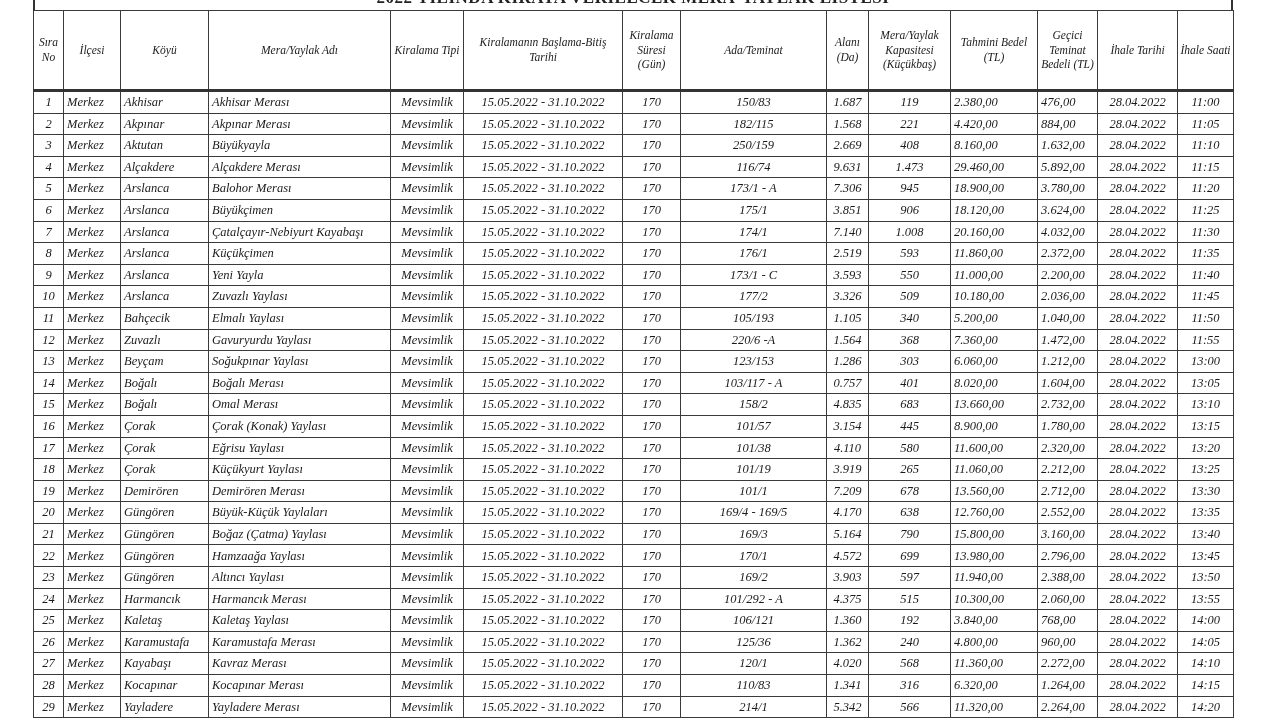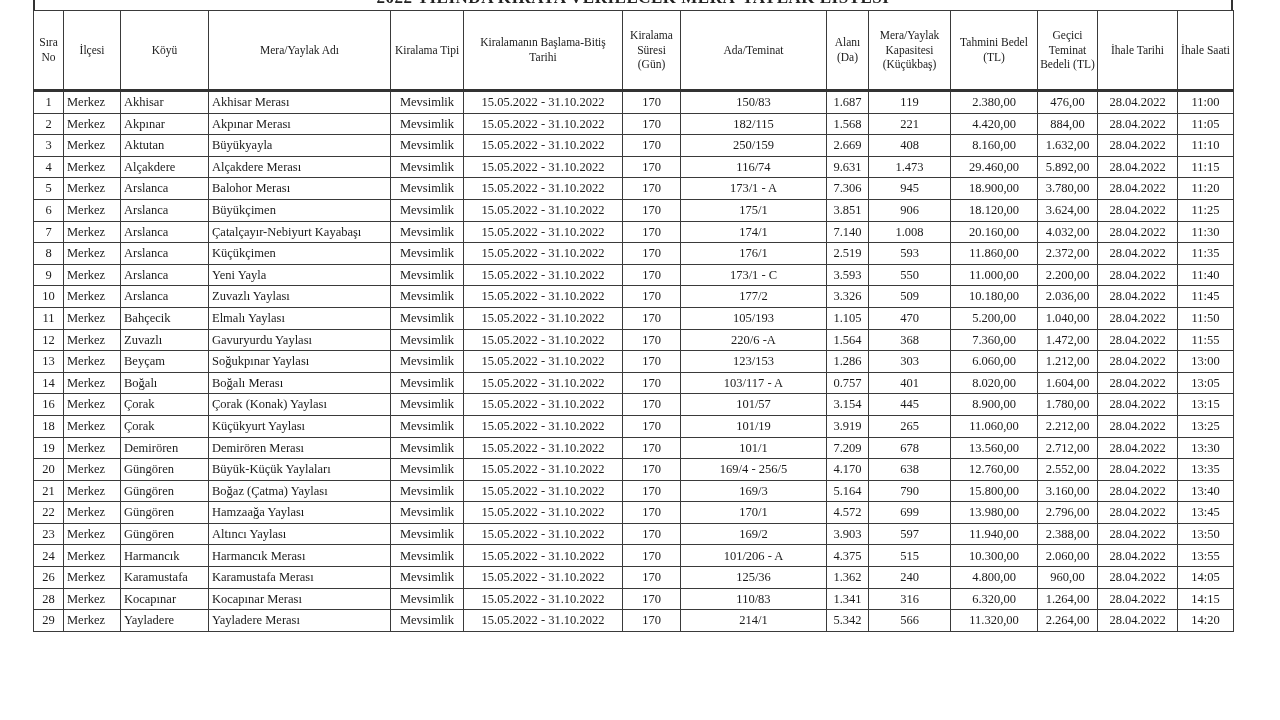--- a/index.html
+++ b/index.html
@@ -1,26 +1,26 @@
 <!DOCTYPE html>
 <html><head>
 <meta charset="utf-8">
 <style>
   html, body { margin:0; padding:0; background:#ffffff; }
   body { width:1280px; height:720px; overflow:hidden; position:relative; font-family:"Liberation Serif", serif; color:#1a1a1a; }
   .page { position:absolute; left:33px; top:-10px; width:1200px; }
   .title-row { height:18px; border:2px solid #333; border-bottom:none; position:relative; overflow:hidden; }
   .title { position:absolute; left:0; right:0; top:-4px; text-align:center; font-weight:bold; font-size:17px; letter-spacing:0.5px; color:#222; }
-  table { border-collapse:collapse; table-layout:fixed; width:1200px; }
+  table { border-collapse:collapse; table-layout:fixed; width:1200px;font-style:italic; }
   th, td { border:1.5px solid #3a3a3a; font-size:12.5px; line-height:1; padding:0 3px; white-space:nowrap; overflow:hidden; }
   th { font-weight:normal; font-size:11.5px; line-height:1.3; text-align:center; vertical-align:middle; height:78px; padding:0 2px; white-space:normal; }
   thead tr { border-bottom:3px solid #333; }
   td { height:20.6px; }
   td.c { text-align:center; }
-  td.r { text-align:center; }
+  td.r { text-align:left; }
   td.l { text-align:left; }
 </style>
 </head>
 <body>
 
 <div class="page">
   <div class="title-row">
     <div class="title">2022 YILINDA KİRAYA VERİLECEK MERA-YAYLAK LİSTESİ</div>
   </div>
   <table>
@@ -222,21 +222,21 @@
         <tr>
           <td class="c">11</td>
           <td class="l">Merkez</td>
           <td class="l">Bahçecik</td>
           <td class="l">Elmalı Yaylası</td>
           <td class="c">Mevsimlik</td>
           <td class="c">15.05.2022 - 31.10.2022</td>
           <td class="c">170</td>
           <td class="c">105/193</td>
           <td class="c">1.105</td>
-          <td class="c">470</td>
+          <td class="c">340</td>
           <td class="r">5.200,00</td>
           <td class="r">1.040,00</td>
           <td class="c">28.04.2022</td>
           <td class="c">11:50</td>
         </tr>
         <tr>
           <td class="c">12</td>
           <td class="l">Merkez</td>
           <td class="l">Zuvazlı</td>
           <td class="l">Gavuryurdu Yaylası</td>
@@ -277,36 +277,68 @@
           <td class="c">170</td>
           <td class="c">103/117 - A</td>
           <td class="c">0.757</td>
           <td class="c">401</td>
           <td class="r">8.020,00</td>
           <td class="r">1.604,00</td>
           <td class="c">28.04.2022</td>
           <td class="c">13:05</td>
         </tr>
         <tr>
+          <td class="c">15</td>
+          <td class="l">Merkez</td>
+          <td class="l">Boğalı</td>
+          <td class="l">Omal Merası</td>
+          <td class="c">Mevsimlik</td>
+          <td class="c">15.05.2022 - 31.10.2022</td>
+          <td class="c">170</td>
+          <td class="c">158/2</td>
+          <td class="c">4.835</td>
+          <td class="c">683</td>
+          <td class="r">13.660,00</td>
+          <td class="r">2.732,00</td>
+          <td class="c">28.04.2022</td>
+          <td class="c">13:10</td>
+        </tr>
+        <tr>
           <td class="c">16</td>
           <td class="l">Merkez</td>
           <td class="l">Çorak</td>
           <td class="l">Çorak (Konak) Yaylası</td>
           <td class="c">Mevsimlik</td>
           <td class="c">15.05.2022 - 31.10.2022</td>
           <td class="c">170</td>
           <td class="c">101/57</td>
           <td class="c">3.154</td>
           <td class="c">445</td>
           <td class="r">8.900,00</td>
           <td class="r">1.780,00</td>
           <td class="c">28.04.2022</td>
           <td class="c">13:15</td>
         </tr>
         <tr>
+          <td class="c">17</td>
+          <td class="l">Merkez</td>
+          <td class="l">Çorak</td>
+          <td class="l">Eğrisu Yaylası</td>
+          <td class="c">Mevsimlik</td>
+          <td class="c">15.05.2022 - 31.10.2022</td>
+          <td class="c">170</td>
+          <td class="c">101/38</td>
+          <td class="c">4.110</td>
+          <td class="c">580</td>
+          <td class="r">11.600,00</td>
+          <td class="r">2.320,00</td>
+          <td class="c">28.04.2022</td>
+          <td class="c">13:20</td>
+        </tr>
+        <tr>
           <td class="c">18</td>
           <td class="l">Merkez</td>
           <td class="l">Çorak</td>
           <td class="l">Küçükyurt Yaylası</td>
           <td class="c">Mevsimlik</td>
           <td class="c">15.05.2022 - 31.10.2022</td>
           <td class="c">170</td>
           <td class="c">101/19</td>
           <td class="c">3.919</td>
           <td class="c">265</td>
@@ -332,21 +364,21 @@
           <td class="c">13:30</td>
         </tr>
         <tr>
           <td class="c">20</td>
           <td class="l">Merkez</td>
           <td class="l">Güngören</td>
           <td class="l">Büyük-Küçük Yaylaları</td>
           <td class="c">Mevsimlik</td>
           <td class="c">15.05.2022 - 31.10.2022</td>
           <td class="c">170</td>
-          <td class="c">169/4 - 256/5</td>
+          <td class="c">169/4 - 169/5</td>
           <td class="c">4.170</td>
           <td class="c">638</td>
           <td class="r">12.760,00</td>
           <td class="r">2.552,00</td>
           <td class="c">28.04.2022</td>
           <td class="c">13:35</td>
         </tr>
         <tr>
           <td class="c">21</td>
           <td class="l">Merkez</td>
@@ -396,45 +428,77 @@
           <td class="c">13:50</td>
         </tr>
         <tr>
           <td class="c">24</td>
           <td class="l">Merkez</td>
           <td class="l">Harmancık</td>
           <td class="l">Harmancık Merası</td>
           <td class="c">Mevsimlik</td>
           <td class="c">15.05.2022 - 31.10.2022</td>
           <td class="c">170</td>
-          <td class="c">101/206 - A</td>
+          <td class="c">101/292 - A</td>
           <td class="c">4.375</td>
           <td class="c">515</td>
           <td class="r">10.300,00</td>
           <td class="r">2.060,00</td>
           <td class="c">28.04.2022</td>
           <td class="c">13:55</td>
+        </tr>
+        <tr>
+          <td class="c">25</td>
+          <td class="l">Merkez</td>
+          <td class="l">Kaletaş</td>
+          <td class="l">Kaletaş Yaylası</td>
+          <td class="c">Mevsimlik</td>
+          <td class="c">15.05.2022 - 31.10.2022</td>
+          <td class="c">170</td>
+          <td class="c">106/121</td>
+          <td class="c">1.360</td>
+          <td class="c">192</td>
+          <td class="r">3.840,00</td>
+          <td class="r">768,00</td>
+          <td class="c">28.04.2022</td>
+          <td class="c">14:00</td>
         </tr>
         <tr>
           <td class="c">26</td>
           <td class="l">Merkez</td>
           <td class="l">Karamustafa</td>
           <td class="l">Karamustafa Merası</td>
           <td class="c">Mevsimlik</td>
           <td class="c">15.05.2022 - 31.10.2022</td>
           <td class="c">170</td>
           <td class="c">125/36</td>
           <td class="c">1.362</td>
           <td class="c">240</td>
           <td class="r">4.800,00</td>
           <td class="r">960,00</td>
           <td class="c">28.04.2022</td>
           <td class="c">14:05</td>
         </tr>
         <tr>
+          <td class="c">27</td>
+          <td class="l">Merkez</td>
+          <td class="l">Kayabaşı</td>
+          <td class="l">Kavraz Merası</td>
+          <td class="c">Mevsimlik</td>
+          <td class="c">15.05.2022 - 31.10.2022</td>
+          <td class="c">170</td>
+          <td class="c">120/1</td>
+          <td class="c">4.020</td>
+          <td class="c">568</td>
+          <td class="r">11.360,00</td>
+          <td class="r">2.272,00</td>
+          <td class="c">28.04.2022</td>
+          <td class="c">14:10</td>
+        </tr>
+        <tr>
           <td class="c">28</td>
           <td class="l">Merkez</td>
           <td class="l">Kocapınar</td>
           <td class="l">Kocapınar Merası</td>
           <td class="c">Mevsimlik</td>
           <td class="c">15.05.2022 - 31.10.2022</td>
           <td class="c">170</td>
           <td class="c">110/83</td>
           <td class="c">1.341</td>
           <td class="c">316</td>

